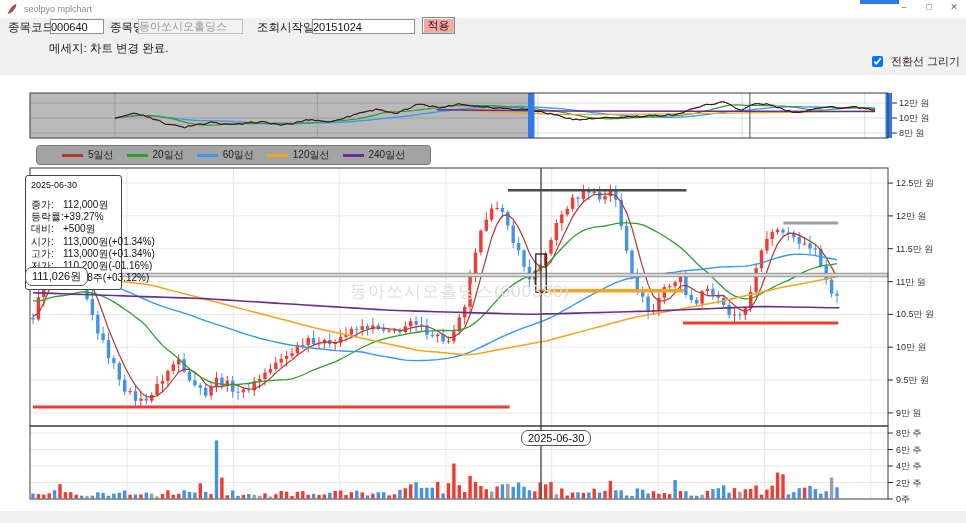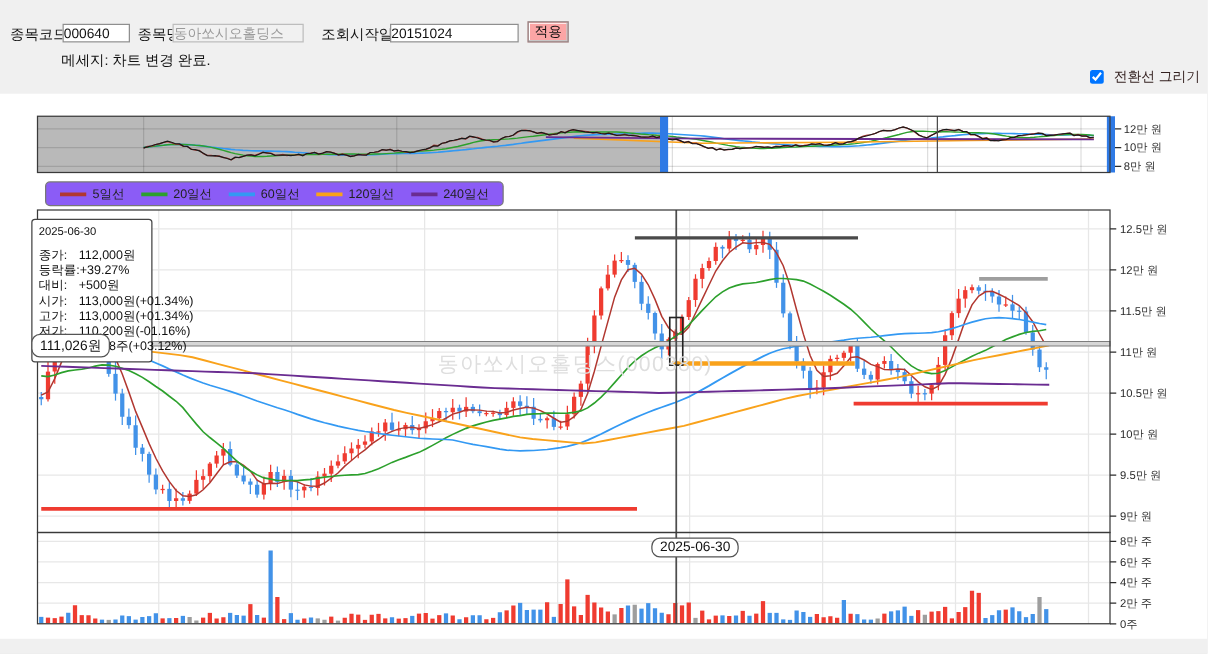--- a/index.html
+++ b/index.html
@@ -20,41 +20,54 @@
   .apply{position:absolute;left:422px;top:17px;width:33px;height:17px;border:1px solid #8a8a8a;
          background:#fca5a5;font-size:11px;font-family:"Liberation Sans",sans-serif;color:#111;
          box-shadow:inset -1px -1px 0 #c8c8c8, inset 1px 1px 0 #ffffff;padding:0;}
   .message{position:absolute;left:8px;top:41px;font-size:11.5px;color:#111;margin-left:41px;}
   .chk{position:absolute;right:6px;top:54px;display:flex;align-items:center;gap:8px;font-size:11px;color:#33201f;}
   .chk input{width:11px;height:11px;margin:0;}
   
   .figure{position:absolute;left:0;top:75px;width:966px;height:436px;background:#ffffff;}
   .figure svg{position:absolute;left:0;top:0;font-family:"Liberation Sans",sans-serif;}
   .legend{position:absolute;left:36px;top:70px;height:12px;display:flex;align-items:center;gap:13px;
-          border:1px solid #777;border-radius:4px;background:#8b5cf6;padding:3px 11px;z-index:3;}
+          border:1px solid #777;border-radius:4px;background:#a3a3a3;padding:3px 25px;z-index:3;}
   .legend .item{display:flex;align-items:center;gap:5px;}
   .legend .sw{width:21px;height:3px;display:inline-block;}
   .legend .lb{font-size:10px;color:#222;white-space:nowrap;}
   .watermark{position:absolute;left:300px;top:205px;width:320px;text-align:center;font-size:17px;
              color:#dedede;letter-spacing:1px;z-index:1;white-space:nowrap;}
   .infobox{position:absolute;left:25px;top:100px;width:97px;border:1px solid #444;border-radius:3px;
            background:#fff;z-index:4;padding:4px 5px 5px 5px;box-sizing:border-box;}
   .infobox .ttl{font-size:9px;color:#111;margin-bottom:9px;}
   .infobox .row{display:flex;font-size:10px;color:#111;line-height:1.22;white-space:nowrap;}
   .infobox .il{min-width:32px;}
   .tag{position:absolute;border:1px solid #555;border-radius:7px;background:#fff;font-size:11px;
        color:#111;padding:1px 6px;z-index:5;white-space:nowrap;}
   .price-tag{left:25px;top:192px;}
   .date-tag{left:521px;top:355px;}
 </style>
 </head>
 <body>
 
 <div class="window">
 
+  <div class="titlebar">
+    <svg class="app-icon" viewBox="0 0 12 12" width="12" height="12">
+      <path d="M10.5 1 C7 2 4 5 2.5 9 L2 11 L4 10.2 C7.5 8.5 9.8 5 10.5 1 Z" fill="#b03a30"></path>
+      <line x1="2.6" y1="10.6" x2="8.5" y2="3.5" stroke="#777" stroke-width="0.8"></line>
+    </svg>
+    <span class="title-text">seolpyo mplchart</span>
+    <div class="accent"></div>
+    <div class="win-controls">
+      <span class="win-btn">–</span>
+      <span class="win-btn">□</span>
+      <span class="win-btn">✕</span>
+    </div>
+  </div>
 
   <span class="tlabel" style="left:8px;top:20px;">종목코드:</span>
   <input class="tinput" style="left: 50px; top: 19px; width: 52px;" value="000640">
   <span class="tlabel" style="left:110px;top:20px;">종목명:</span>
   <input class="tinput dis" style="left: 138px; top: 19px; width: 103px;" disabled="" value="동아쏘시오홀딩스">
   <span class="tlabel" style="left:257px;top:20px;">조회시작일:</span>
   <input class="tinput" style="left: 312px; top: 19px; width: 101px;" value="20151024">
   <button class="apply">적용</button>
 
   <div class="message">메세지: 차트 변경 완료.</div>

